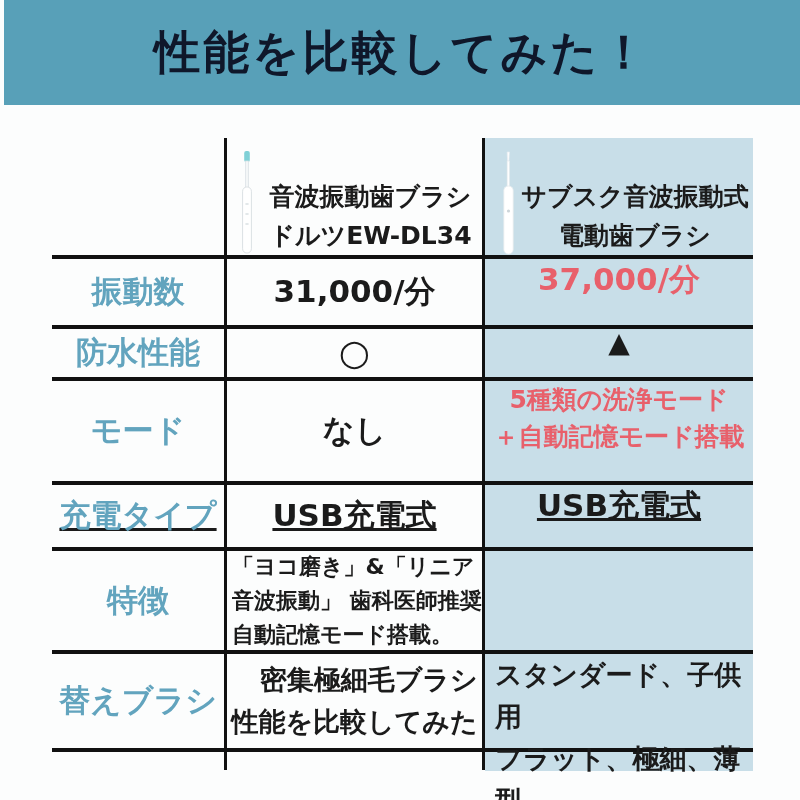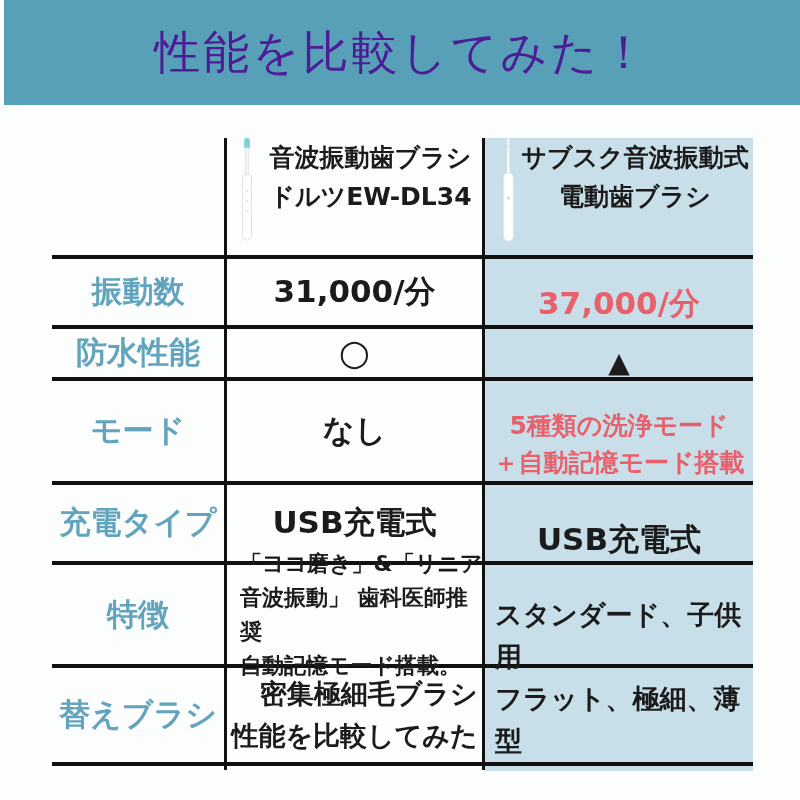--- a/index.html
+++ b/index.html
@@ -17,59 +17,59 @@
     font-family:"DejaVu Sans","Liberation Sans",sans-serif;
     color:var(--ink);
   }
   
   .banner{
     position:absolute;left:4px;top:0;width:796px;height:105px;
     background:var(--banner-bg);
     display:flex;align-items:center;justify-content:center;
   }
   .banner-title{
-    color:#4c1d95;font-size:46px;font-weight:normal;letter-spacing:3px;
+    color:#0f172a;font-size:46px;font-weight:bold;letter-spacing:3px;
     white-space:nowrap;
   }
   
   .cmp-table{position:absolute;left:52px;top:138px;width:701px;height:633px;}
   .hl-col{position:absolute;left:433px;top:0;width:268px;height:633px;background:var(--hl-col);}
   .vline{position:absolute;top:0;width:3px;height:632px;background:var(--line);}
   .vline.v1{left:172px;}
   .vline.v2{left:430px;}
   .rows{position:absolute;left:0;top:0;width:701px;}
   .trow{display:flex;box-sizing:border-box;border-top:4px solid var(--line);}
   .trow.header{border-top:none;height:117px;}
   .trow.r1{height:70px;}
   .trow.r2{height:52px;}
   .trow.r3{height:104px;}
-  .trow.r4{height:80px;}
+  .trow.r4{height:66px;text-decoration:underline;}
   .trow.r5{height:103px;}
   .trow.r6{height:102px;border-bottom:4px solid var(--line);}
   .c1{width:172px;display:flex;align-items:center;justify-content:center;}
   .c2{width:261px;display:flex;align-items:center;justify-content:center;}
-  .c3{width:268px;display:flex;align-items:flex-end;justify-content:center;}
+  .c3{width:268px;display:flex;align-items:flex-start;justify-content:center;}
   .row-label{
     color:var(--label-blue);font-size:31px;font-weight:bold;white-space:nowrap;
   }
   .val{font-size:31px;font-weight:bold;white-space:nowrap;}
   .val.red{color:var(--accent-red);}
   .sym-circle{font-size:36px;font-weight:bold;line-height:1;}
   .sym-triangle{font-size:28px;line-height:1;}
   .multiline{font-weight:bold;text-align:center;}
   .multiline.red{color:var(--accent-red);}
   .mode-lines{font-size:25px;line-height:37px;}
   .feat-lines{font-size:22px;line-height:34px;font-weight:bold;text-align:left;}
   .brush-lines{font-size:27px;line-height:42px;font-weight:bold;text-align:right;}
   .align-left{text-align:left;}
   .c2.pad,.c3.pad{justify-content:flex-start;}
-  .c2.pad{padding-left:16px;box-sizing:border-box;}
+  .c2.pad{padding-left:8px;box-sizing:border-box;}
   .c3.pad{padding-left:10px;box-sizing:border-box;}
   
-  .prod-cell{display:flex;align-items:flex-start;}
+  .prod-cell{display:flex;align-items:flex-end;}
   .prod-cell .brush{flex:0 0 auto;margin-left:14px;}
   .prod-name{
     flex:1;text-align:center;font-size:25px;font-weight:bold;line-height:39px;
     white-space:nowrap;
   }
   .line{display:block;}
 </style>
 </head>
 <body>
 

